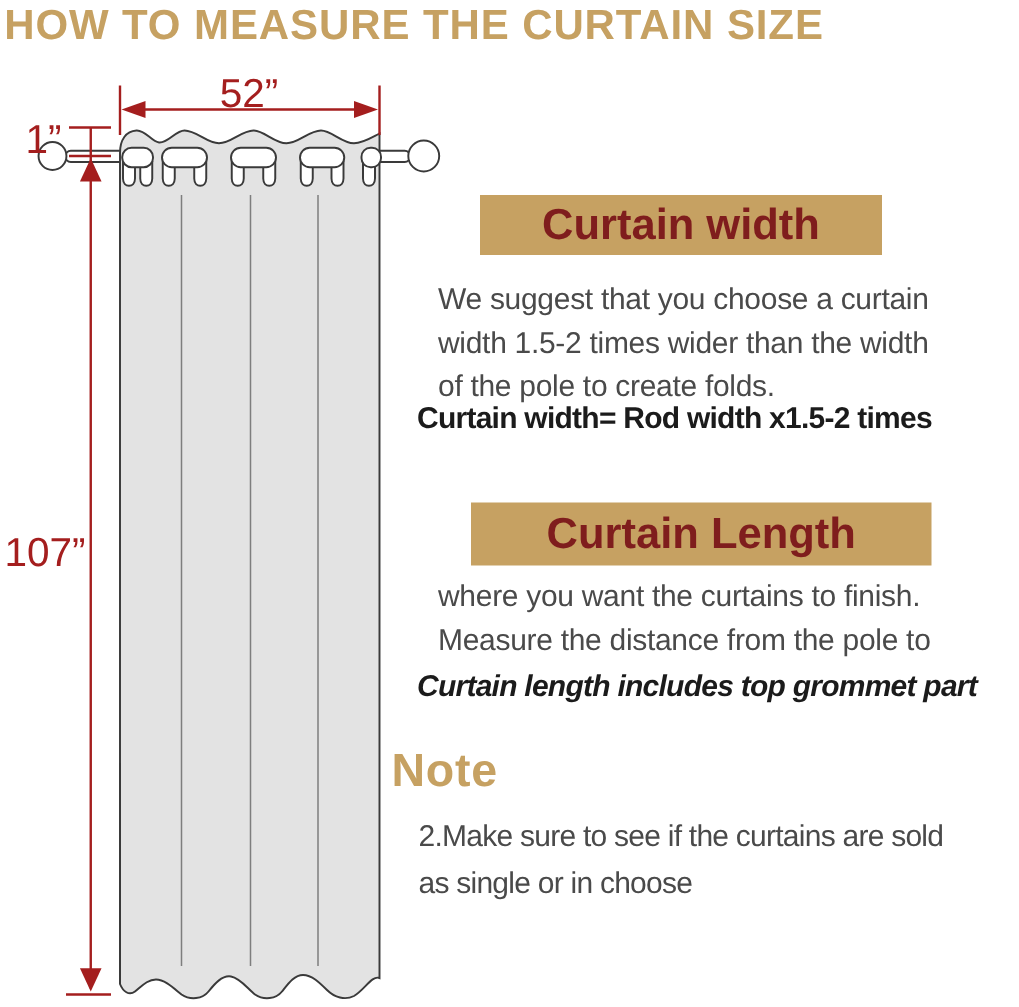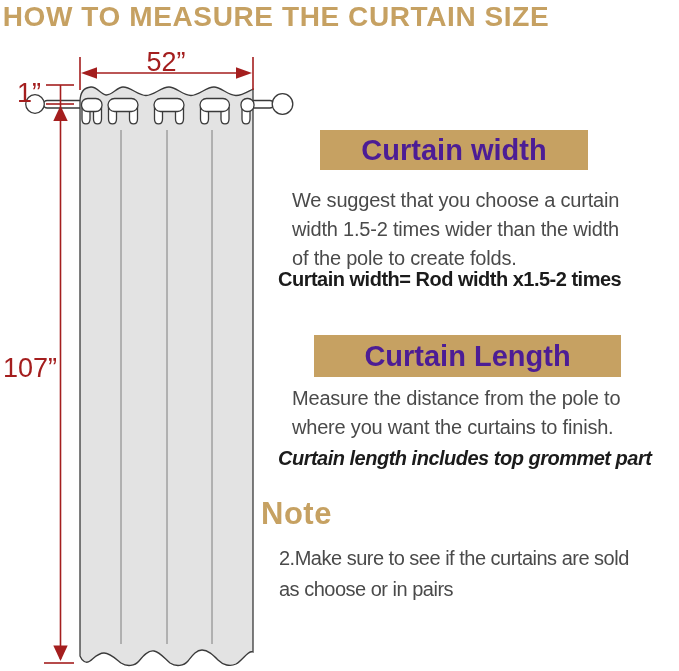--- a/index.html
+++ b/index.html
@@ -21,21 +21,21 @@
     color:var(--accent-tan);line-height:33px;white-space:nowrap;
   }
   .diagram{position:absolute;left:0;top:0;}
   .outline-shape{fill:#ffffff;stroke:var(--outline-dark);stroke-width:1.3;}
   .panel{fill:var(--curtain-fill);stroke:var(--outline-dark);stroke-width:1.3;}
   .fold{stroke:#7e7e7e;stroke-width:1;}
   .dim{stroke:var(--dimension-red);stroke-width:1.6;fill:none;}
   .dim-fill{fill:var(--dimension-red);stroke:none;}
   .dim-text{fill:var(--dimension-red);font-family:"Liberation Sans",sans-serif;font-size:27px;}
   .heading-box{
-    position:absolute;background:var(--accent-tan);color:#4c1d95;
+    position:absolute;background:var(--accent-tan);color:#7f1d1d;
     font-weight:bold;font-size:29px;text-align:center;
     display:flex;align-items:center;justify-content:center;
   }
   .box-width{left:320px;top:130px;width:268px;height:40px;}
   .box-length{left:314px;top:335px;width:307px;height:42px;}
   .para{
     position:absolute;left:292px;font-size:20px;line-height:29px;
     letter-spacing:-0.2px;color:var(--body-text);white-space:nowrap;
   }
   .p-width{top:186px;}
@@ -159,24 +159,24 @@
     <div>We suggest that you choose a curtain</div>
     <div>width 1.5-2 times wider than the width</div>
     <div>of the pole to create folds.</div>
   </div>
   <div class="formula f-width">Curtain width= Rod width x1.5-2 times</div>
 
   <div class="heading-box box-length">
     <span>Curtain Length</span>
   </div>
   <div class="para p-length">
+    <div>where you want the curtains to finish.</div>
     <div>Measure the distance from the pole to</div>
-    <div>where you want the curtains to finish.</div>
   </div>
   <div class="formula f-length">Curtain length includes top grommet part</div>
 
   <div class="note-title">Note</div>
   <div class="note-list">
     <div>2.Make sure to see if the curtains are sold</div>
-    <div>as choose or in pairs</div>
+    <div>as single or in choose</div>
   </div>
 
 </div>
 
 </body></html>

